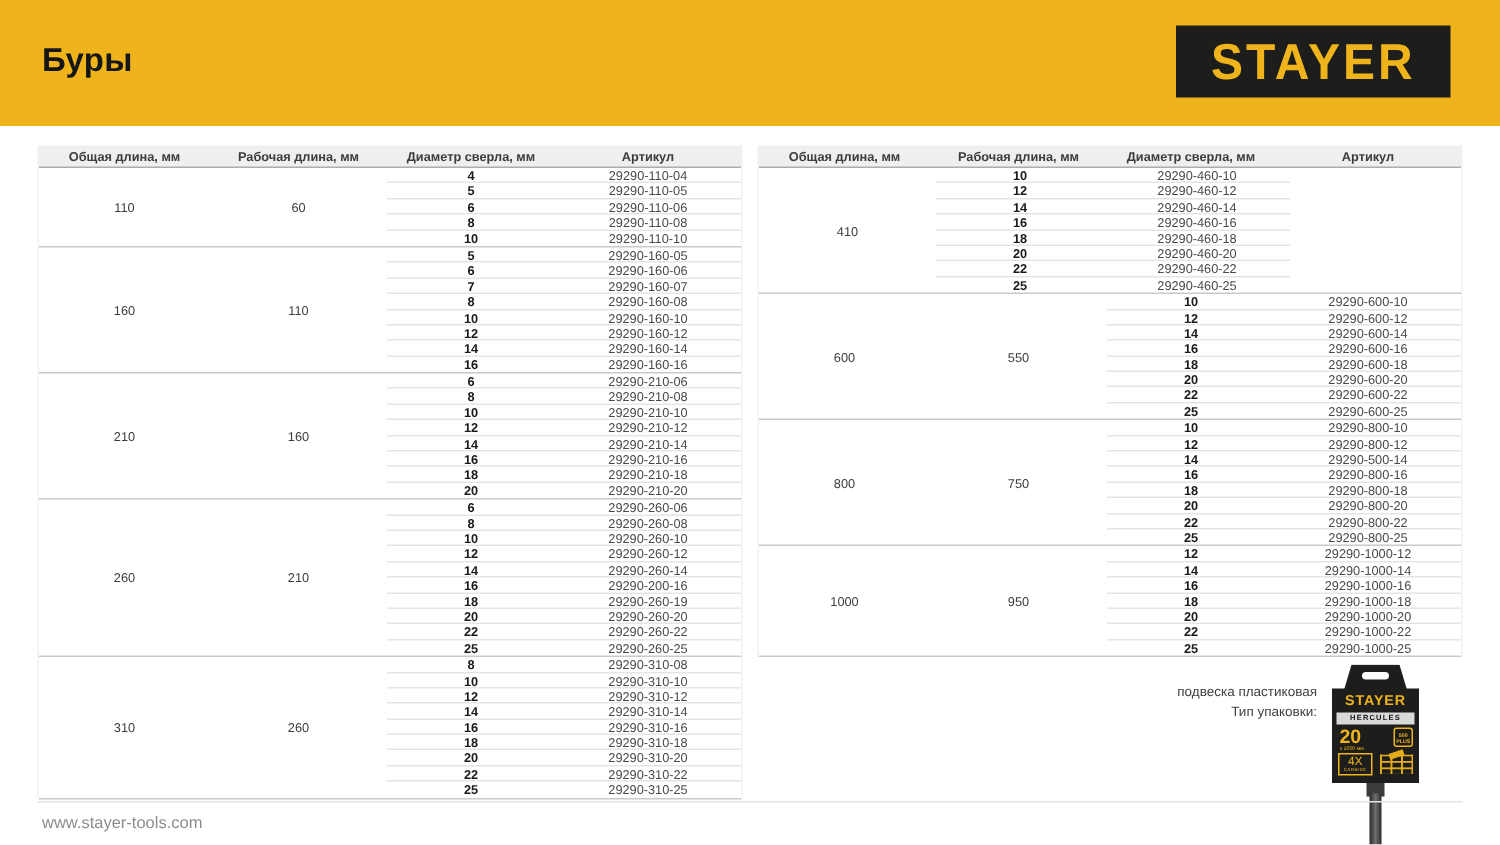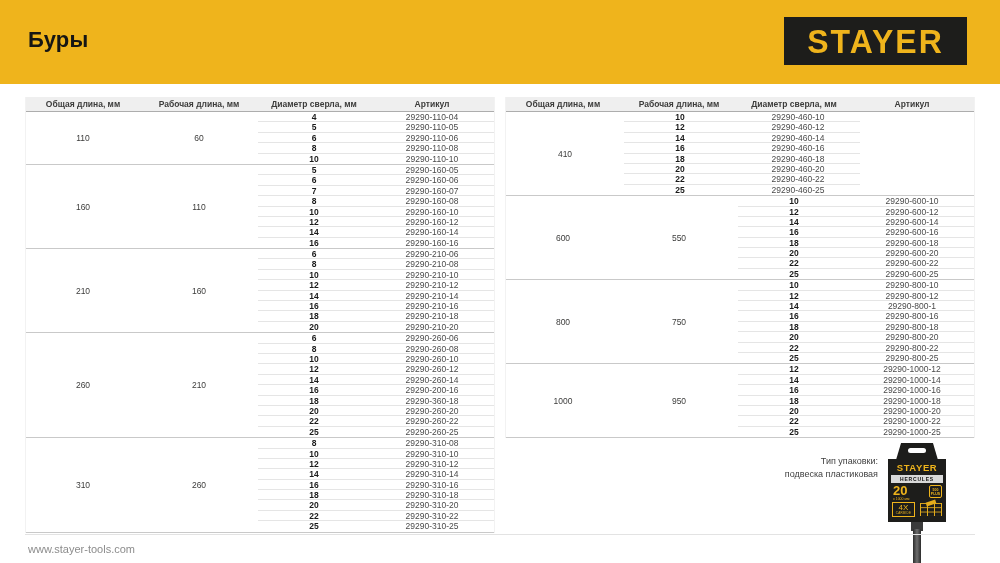--- a/index.html
+++ b/index.html
@@ -195,21 +195,21 @@
         <div class="row">
           <div class="dcell">14</div>
           <div class="skucell">29290-260-14</div>
         </div>
         <div class="row">
           <div class="dcell">16</div>
           <div class="skucell">29290-200-16</div>
         </div>
         <div class="row">
           <div class="dcell">18</div>
-          <div class="skucell">29290-360-18</div>
+          <div class="skucell">29290-260-19</div>
         </div>
         <div class="row">
           <div class="dcell">20</div>
           <div class="skucell">29290-260-20</div>
         </div>
         <div class="row">
           <div class="dcell">22</div>
           <div class="skucell">29290-260-22</div>
         </div>
         <div class="row">
@@ -350,21 +350,21 @@
         <div class="row">
           <div class="dcell">10</div>
           <div class="skucell">29290-800-10</div>
         </div>
         <div class="row">
           <div class="dcell">12</div>
           <div class="skucell">29290-800-12</div>
         </div>
         <div class="row">
           <div class="dcell">14</div>
-          <div class="skucell">29290-800-1</div>
+          <div class="skucell">29290-500-14</div>
         </div>
         <div class="row">
           <div class="dcell">16</div>
           <div class="skucell">29290-800-16</div>
         </div>
         <div class="row">
           <div class="dcell">18</div>
           <div class="skucell">29290-800-18</div>
         </div>
         <div class="row">
@@ -411,22 +411,22 @@
         </div>
         <div class="row">
           <div class="dcell">25</div>
           <div class="skucell">29290-1000-25</div>
         </div>
       </div>
     </div>
   </div>
 
 <div class="pack-note">
+  <div>подвеска пластиковая</div>
   <div>Тип упаковки:</div>
-  <div>подвеска пластиковая</div>
 </div>
 
 <div class="package">
   <div class="hanger-tab"></div>
   <div class="hanger-slot"></div>
   <div class="card">
     <div class="card-brand">STAYER</div>
     <div class="card-series">HERCULES</div>
     <div class="card-mid">
       <div>

